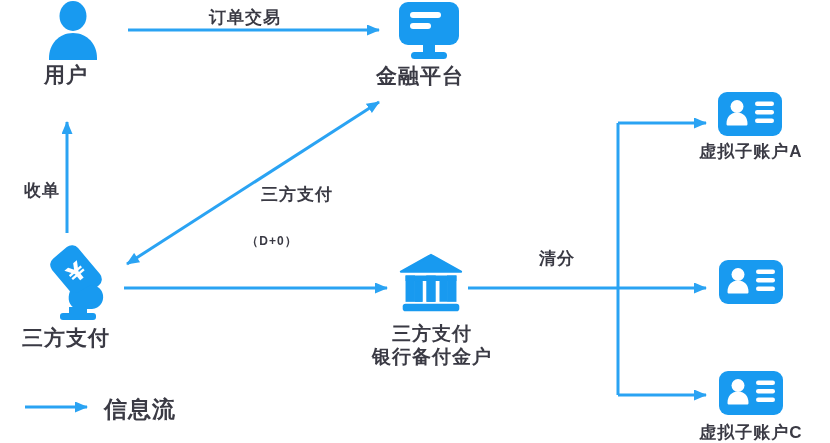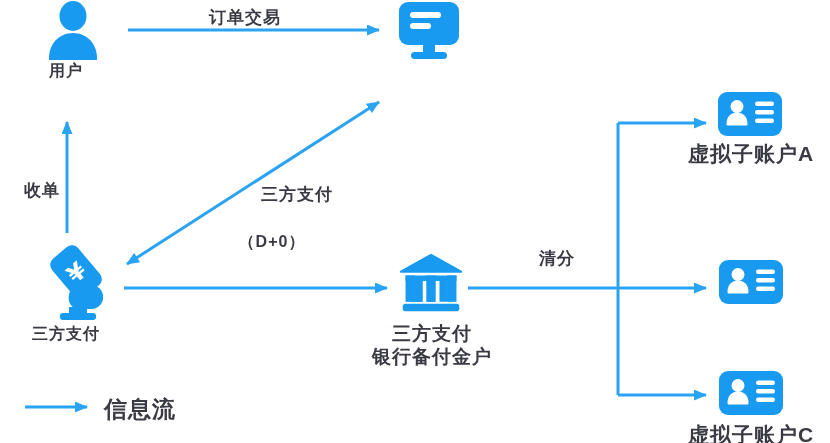--- a/index.html
+++ b/index.html
@@ -22,25 +22,25 @@
   .icon svg .b{fill:currentColor;}
   .icon svg .w{fill:#fff;}
   .label{
     position:absolute;
     transform:translateX(-50%);
     color:var(--text);
     white-space:nowrap;
     font-weight:600;
     letter-spacing:1px;
   }
-  .node-label{font-size:16px;}
-  .small-label{font-size:21px;}
+  .node-label{font-size:21px;}
+  .small-label{font-size:17px;}
   .edge-label{font-size:17px;font-weight:600;}
   .bank-label{font-size:19px;line-height:23px;}
-  .rt-line1{font-size:16px;line-height:21px;}
+  .rt-line1{font-size:12px;line-height:21px;}
   .rt-line2{font-size:17px;line-height:22px;}
   .legend-label{font-size:23px;}
 </style>
 </head>
 <body>
 
 <div id="canvas">
 
   <svg id="connectors" xmlns="http://www.w3.org/2000/svg">
     <defs>
@@ -72,20 +72,21 @@
 
   <span class="icon" style="left:398px;top:2px;">
     <svg width="62" height="57" viewBox="0 0 62 57">
       <rect class="b" x="1" y="0" width="60" height="43" rx="9"></rect>
       <rect class="w" x="12" y="10" width="31" height="6" rx="3"></rect>
       <rect class="w" x="12" y="21" width="21" height="6" rx="3"></rect>
       <rect class="b" x="25" y="43" width="12" height="8"></rect>
       <rect class="b" x="13" y="50" width="36" height="7" rx="3.5"></rect>
     </svg>
   </span>
+  <div class="label node-label" style="left:420px;top:62px;">金融平台</div>
 
   <span class="icon" style="left:42px;top:244px;">
     <svg width="72" height="76" viewBox="0 0 72 76">
       <g transform="rotate(-40 34 28)">
         <rect class="b" x="17" y="3" width="34" height="50" rx="8"></rect>
         <text x="34" y="37" text-anchor="middle" font-size="24" font-weight="bold" fill="#fff" font-family="&quot;DejaVu Sans&quot;,sans-serif">¥</text>
       </g>
       <path class="b" d="M28,47 C25,55 27,62 34,65 L50,65 C58,64 62,58 61,51 C60,44 53,40 47,42 C42,44 38,48 34,49 Z"></path>
       <rect class="b" x="27" y="63" width="18" height="7"></rect>
       <rect class="b" x="18" y="69" width="36" height="7" rx="3"></rect>

